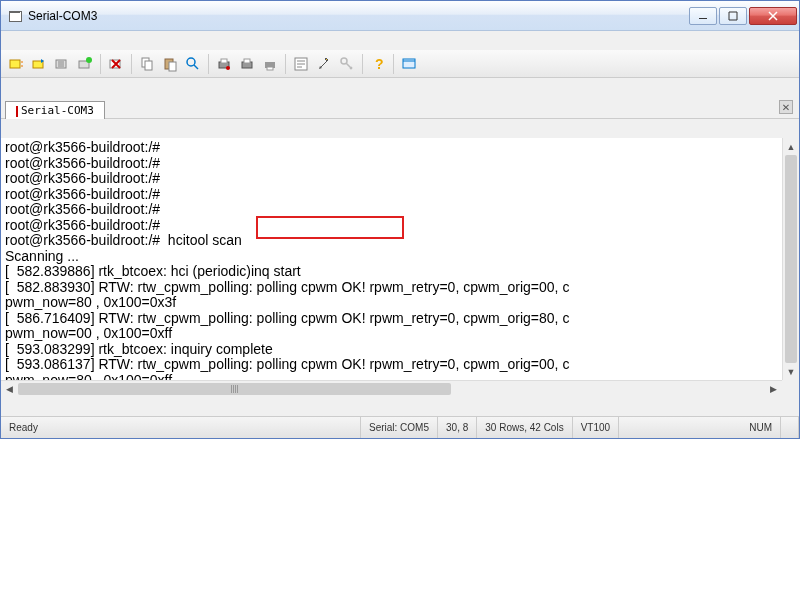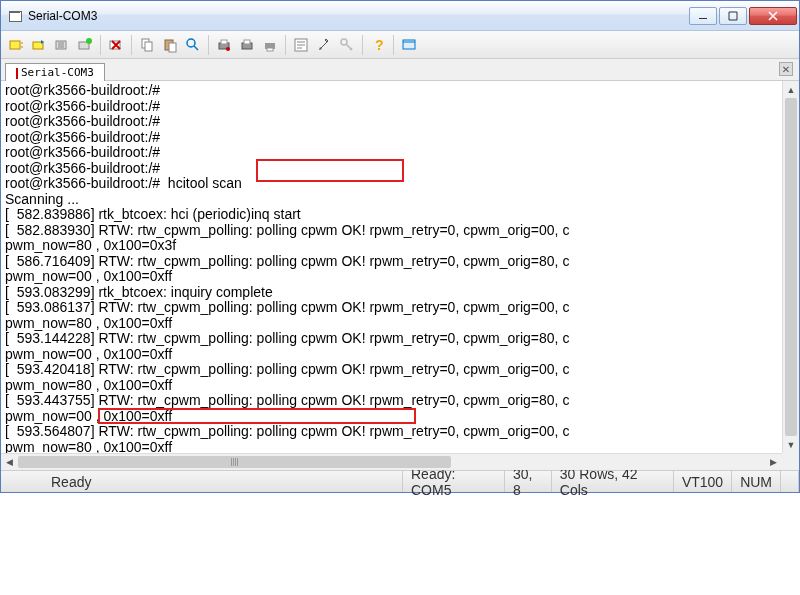--- a/index.html
+++ b/index.html
@@ -1,17 +1,17 @@
 <!DOCTYPE html>
 <html><head>
 <meta charset="utf-8">
 <style>
 * { margin:0; padding:0; box-sizing:border-box; }
 body { font-family:Tahoma,sans-serif; font-size:11px; background:#fff; width:800px; height:595px; overflow:hidden; position:relative; }
-.window { width:800px; height:493px; border:1px solid #5a7dbf; display:flex; flex-direction:column; background:#f0f0f0; }
+.window { width:800px; height:439px; border:1px solid #5a7dbf; display:flex; flex-direction:column; background:#f0f0f0;gap:19px; }
 .titlebar { height:30px; background:linear-gradient(#fdfeff,#e6eef9 45%,#d4e2f5 50%,#cfe0f4); display:flex; align-items:center; padding:0 2px 0 6px; border-bottom:1px solid #b0c4de; }
 .titlebar .icon { width:16px; height:16px; margin-right:5px; position:relative; }
 .titlebar .icon::before { content:''; position:absolute; width:11px; height:9px; border:1px solid #666; background:#fff; top:3px; left:2px; }
 .titlebar .icon::after { content:''; position:absolute; width:11px; height:2px; background:#666; top:3px; left:2px; }
 .title { flex:1; color:#000; font-size:12px; }
 .winbtns { display:flex; gap:2px; }
 .winbtn { width:28px; height:18px; border:1px solid #8aa3c8; border-radius:2px; background:linear-gradient(#f7fbff,#dbe9f9); display:flex; align-items:center; justify-content:center; font-family:Arial; cursor:pointer; }
 .winbtn.close { width:48px; background:linear-gradient(#f5a2a0,#e9746f 45%,#d85954 50%,#c9403b); border-color:#a03030; color:#fff; font-size:12px; font-weight:bold; }
 .winbtn svg { width:10px; height:10px; }
 .toolbar { height:28px; background:linear-gradient(#fafafa,#e8e8e8); border-bottom:1px solid #ccc; display:flex; align-items:center; padding:0 4px; gap:1px; }
@@ -29,21 +29,21 @@
 .vscroll { position:absolute; right:0; top:0; bottom:17px; width:17px; background:#f0f0f0; border-left:1px solid #ddd; }
 .vscroll .up,.vscroll .dn { height:17px; background:#f0f0f0; display:flex; align-items:center; justify-content:center; cursor:pointer; }
 .vscroll .dn { position:absolute; bottom:0; width:100%; }
 .vscroll .thumb { position:absolute; left:2px; right:2px; top:17px; bottom:17px; background:#cdcdcd; border-radius:2px; cursor:pointer; }
 .hscroll { position:absolute; left:0; right:17px; bottom:0; height:17px; background:#f0f0f0; border-top:1px solid #ddd; display:flex; }
 .hscroll .lf,.hscroll .rt { width:17px; display:flex; align-items:center; justify-content:center; cursor:pointer; }
 .hscroll .track { flex:1; position:relative; }
 .hscroll .thumb { position:absolute; top:2px; bottom:2px; left:0; width:58%; background:#cdcdcd; border-radius:2px; cursor:pointer; }
 .hscroll .grip { position:absolute; left:50%; top:50%; transform:translate(-50%,-50%); width:8px; height:8px; background:repeating-linear-gradient(90deg,#999 0 1px,transparent 1px 2px); }
 .corner { position:absolute; right:0; bottom:0; width:17px; height:17px; background:#f0f0f0; }
-.statusbar { height:22px; background:linear-gradient(#f5f5f5,#e3e3e3); border-top:1px solid #ccc; display:flex; align-items:center; font-size:14px; color:#333;padding-left:42px; }
+.statusbar { height:22px; background:linear-gradient(#f5f5f5,#e3e3e3); border-top:1px solid #ccc; display:flex; align-items:center; font-size:10px; color:#333; }
 .statusbar .cell { padding:0 8px; border-right:1px solid #ccc; height:100%; display:flex; align-items:center; }
 .statusbar .cell.first { flex:0 0 360px; border-left:none; }
 .statusbar .spacer { flex:1; }
 .arr { font-size:9px; color:#555; }
 </style>
 </head>
 <body>
 
 <div class="window">
 
@@ -232,21 +232,21 @@
         </div>
       <div class="rt">
           <span class="arr">▶</span>
         </div>
     </div>
     <div class="corner"></div>
   </div>
 
   <div class="statusbar">
     <div class="cell first">Ready</div>
-    <div class="cell">Ready: COM5</div>
+    <div class="cell">Serial: COM5</div>
     <div class="cell">30,  8</div>
     <div class="cell">30 Rows, 42 Cols</div>
     <div class="cell">VT100</div>
     <div class="spacer"></div>
     <div class="cell">NUM</div>
     <div class="cell" style="width:18px"></div>
   </div>
 
 </div>
 

